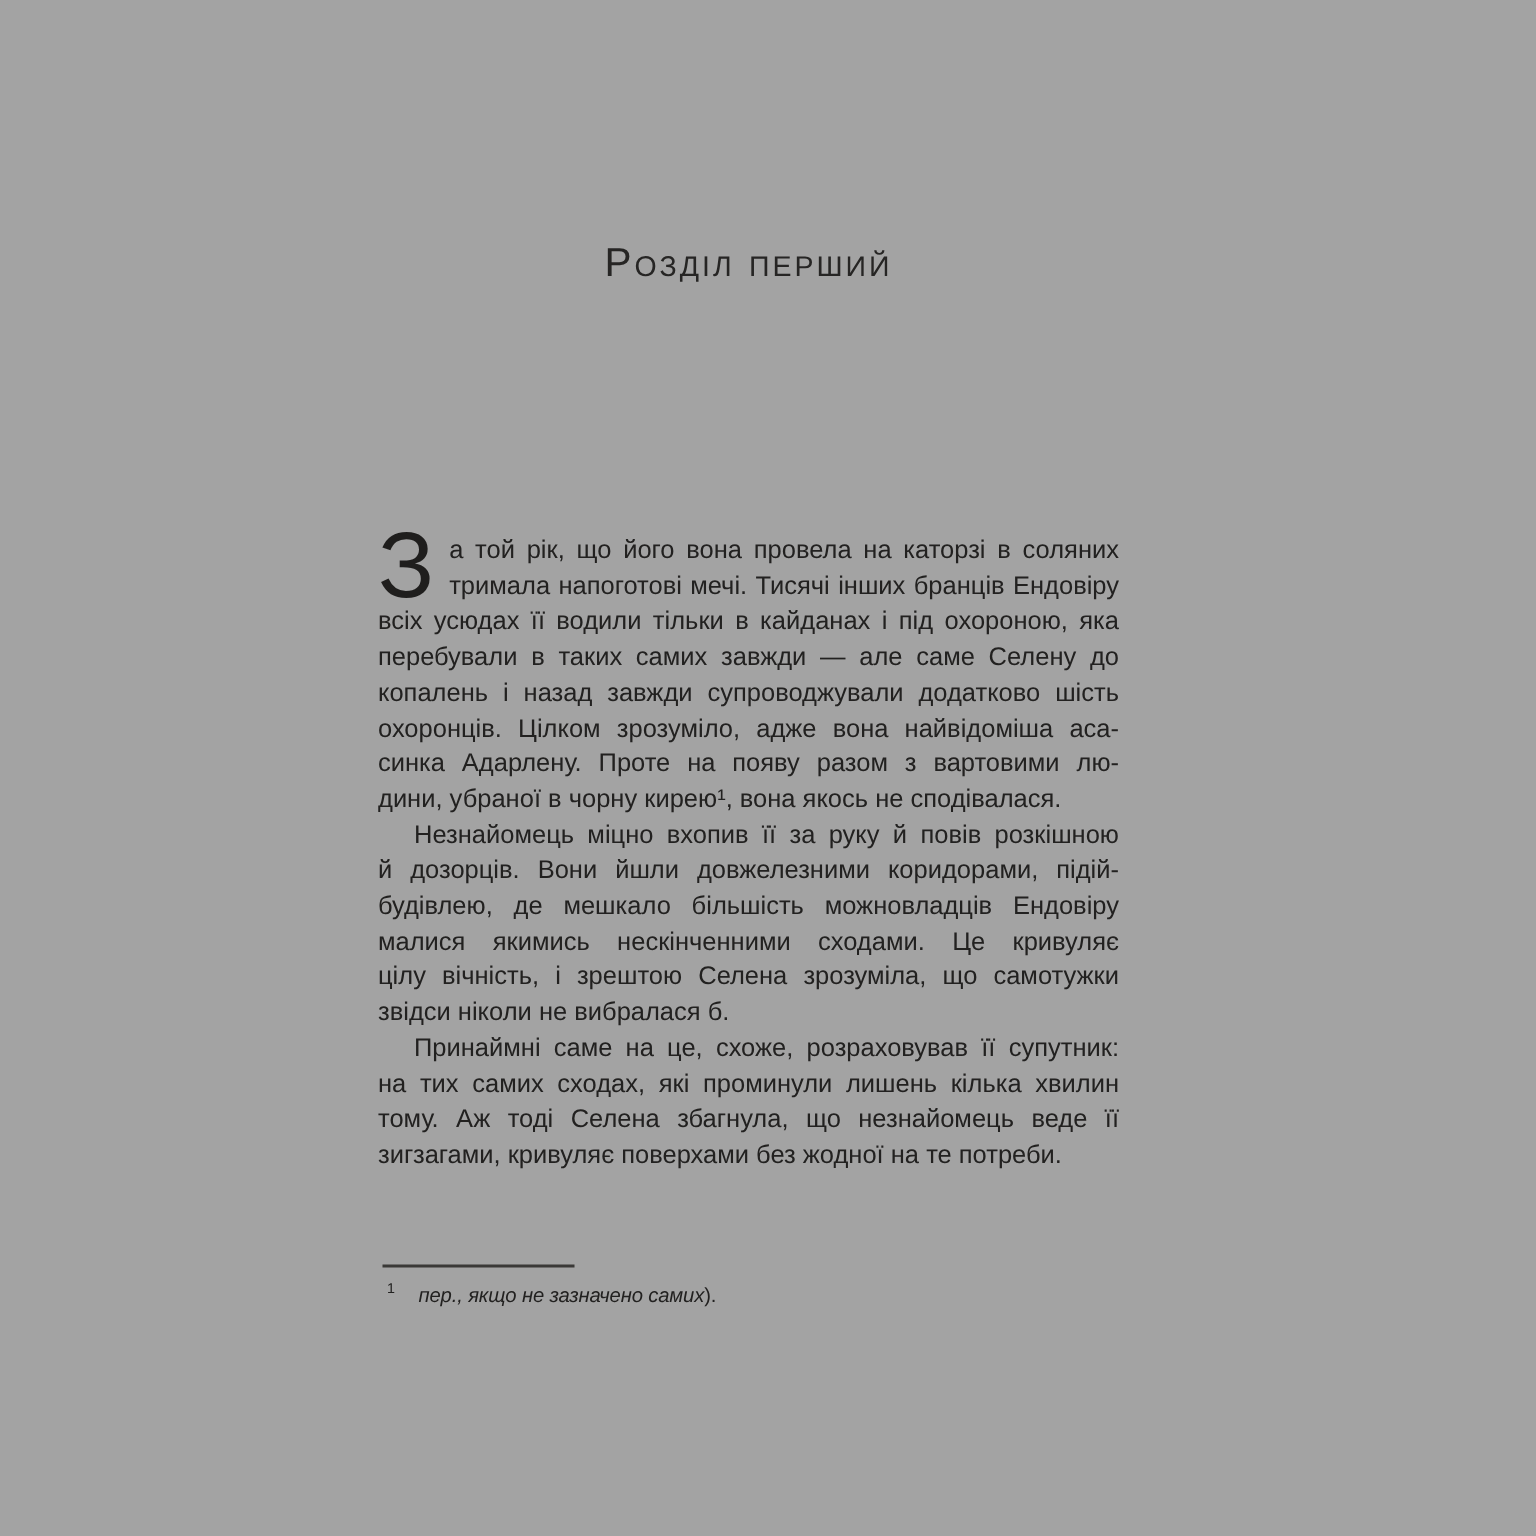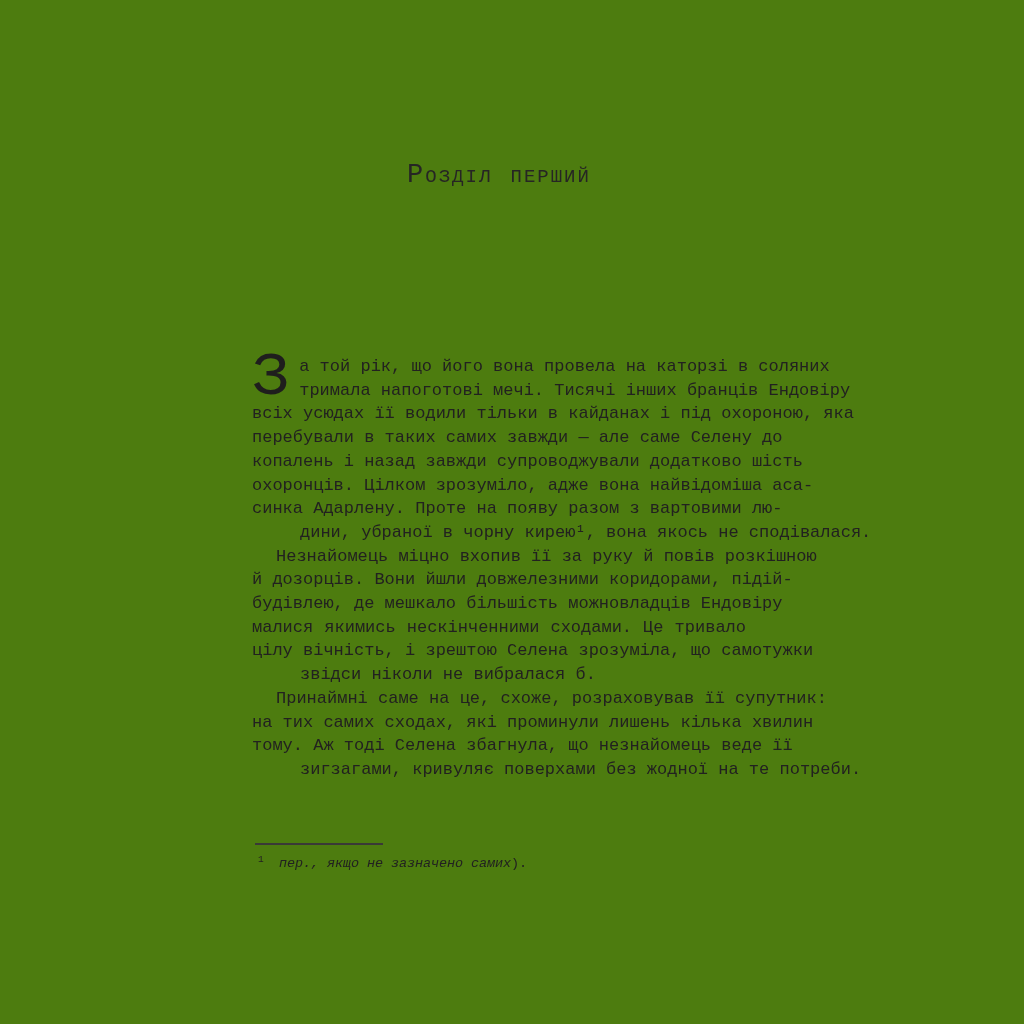--- a/index.html
+++ b/index.html
@@ -4,22 +4,22 @@
 <style>
   html, body {
     margin: 0;
     padding: 0;
     background: #ffffff;
   }
   .page {
     position: relative;
     width: 1024px;
     height: 1024px;
-    background: #4d7c0f;
-    font-family: Liberation Mono, monospace;
+    background: #a3a3a3;
+    font-family: Liberation Sans, sans-serif;
     color: #222120;
     overflow: hidden;
   }
   .heading {
     position: absolute;
     top: 160px;
     left: 252px;
     width: 494px;
     margin: 0;
     font-size: 27px;
@@ -36,21 +36,21 @@
     width: 494px;
     font-size: 17px;
     line-height: 23.7px;
   }
   .para { margin: 0; }
   .line {
     text-align: justify;
     text-align-last: justify;
     white-space: nowrap;
   }
-  .line.lastline { text-align-last: left; margin-left: 48px; }
+  .line.lastline { text-align-last: left; }
   .line.indent { padding-left: 24px; }
   .dropcap {
     float: left;
     font-size: 62px;
     line-height: 44px;
     padding: 1px 10px 0 0;
     color: #1f1e1d;
   }
   .footnote-area {
     position: absolute;
@@ -101,21 +101,21 @@
         <div class="line">перебували в таких самих завжди — але саме Селену до</div>
         <div class="line">копалень і назад завжди супроводжували додатково шість</div>
         <div class="line">охоронців. Цілком зрозуміло, адже вона найвідоміша аса-</div>
         <div class="line">синка Адарлену. Проте на появу разом з вартовими лю-</div>
         <div class="line lastline">дини, убраної в чорну кирею¹, вона якось не сподівалася.</div>
       </div>
       <div class="para">
         <div class="line indent">Незнайомець міцно вхопив її за руку й повів розкішною</div>
         <div class="line">й дозорців. Вони йшли довжелезними коридорами, підій-</div>
         <div class="line">будівлею, де мешкало більшість можновладців Ендовіру</div>
-        <div class="line">малися якимись нескінченними сходами. Це тривало</div>
+        <div class="line">малися якимись нескінченними сходами. Це кривуляє</div>
         <div class="line">цілу вічність, і зрештою Селена зрозуміла, що самотужки</div>
         <div class="line lastline">звідси ніколи не вибралася б.</div>
       </div>
       <div class="para">
         <div class="line indent">Принаймні саме на це, схоже, розраховував її супутник:</div>
         <div class="line">на тих самих сходах, які проминули лишень кілька хвилин</div>
         <div class="line">тому. Аж тоді Селена збагнула, що незнайомець веде її</div>
         <div class="line lastline">зигзагами, кривуляє поверхами без жодної на те потреби.</div>
       </div>
     </main>

